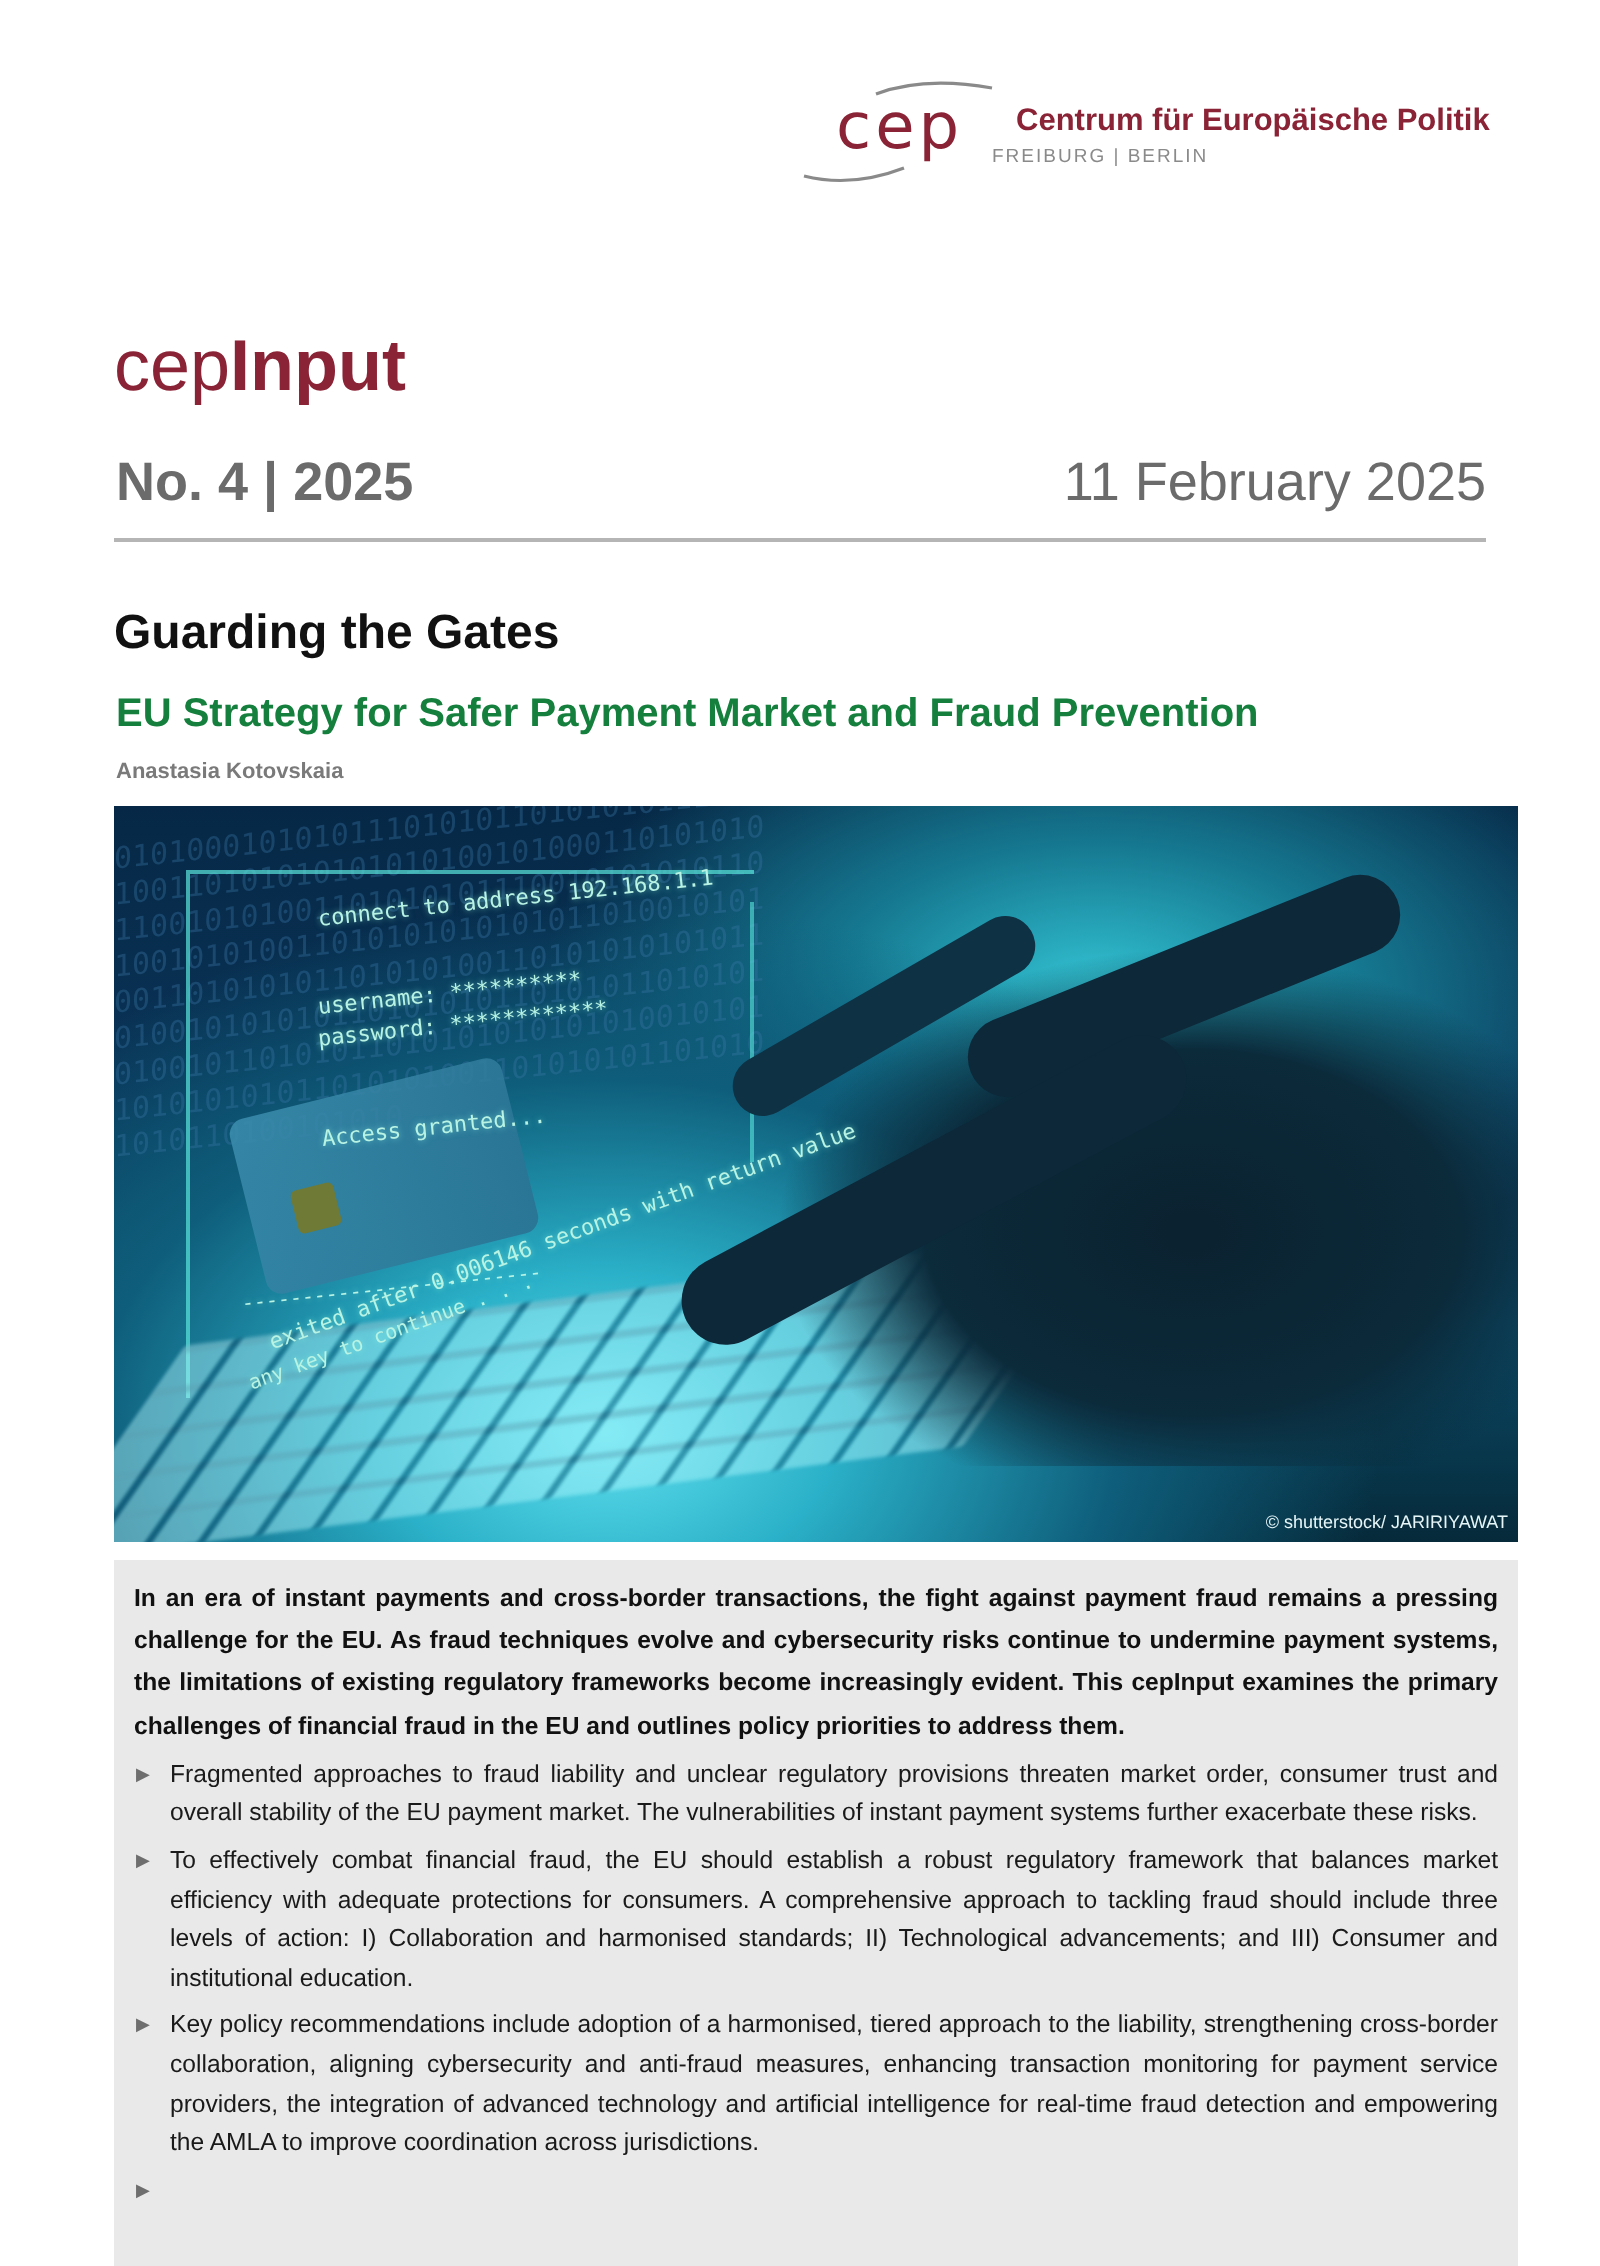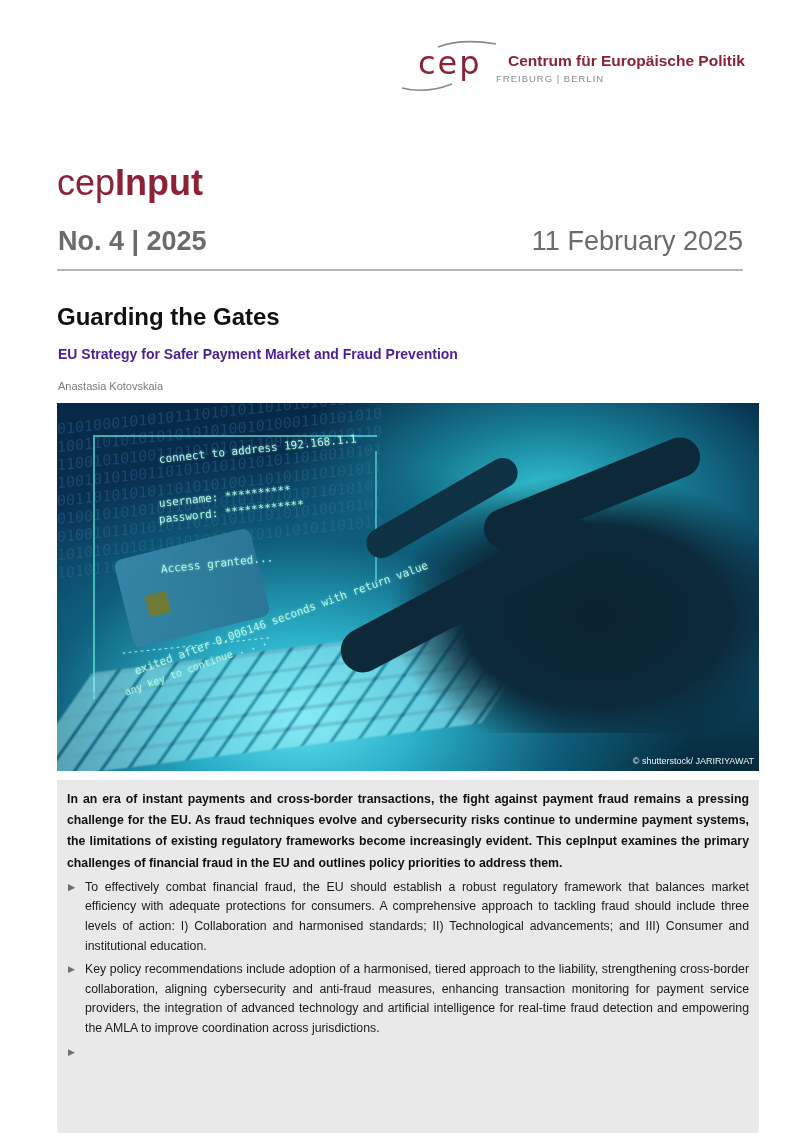--- a/index.html
+++ b/index.html
@@ -16,22 +16,22 @@
   .series { position: absolute; left: 57px; top: 133px; font-size: 36px; color: #8b2336; white-space: nowrap; line-height: 1; margin-top: 32px; }
   .series .b { font-weight: bold; }
 
   
   .issue { position: absolute; left: 58px; top: 226px; font-size: 27px; font-weight: bold; color: #6b6b6b; white-space: nowrap; }
   .date { position: absolute; right: 57px; top: 226px; font-size: 27px; color: #6b6b6b; white-space: nowrap; margin-left: 12px; }
   .rule { position: absolute; left: 57px; top: 269px; width: 686px; height: 2px; background: #b5b5b5; }
 
   
   .title { position: absolute; left: 57px; top: 303px; font-size: 24px; font-weight: bold; color: #111; white-space: nowrap; text-align: right; }
-  .subtitle { position: absolute; left: 58px; top: 346px; font-size: 14px; font-weight: bold; color: #4c1d95; white-space: nowrap; }
-  .author { position: absolute; left: 58px; top: 380px; font-size: 11px; font-weight: normal; color: #7a7a7a; white-space: nowrap; text-align: center; }
+  .subtitle { position: absolute; left: 58px; top: 346px; font-size: 20px; font-weight: bold; color: #15803d; white-space: nowrap; }
+  .author { position: absolute; left: 58px; top: 380px; font-size: 11px; font-weight: bold; color: #7a7a7a; white-space: nowrap; text-align: center; }
 
   
   .hero { position: absolute; left: 57px; top: 403px; width: 702px; height: 368px; overflow: hidden;
           background: radial-gradient(ellipse at 35% 85%, #5fe0ee 0%, #2ab0c8 18%, #0e5d7a 40%, transparent 60%),
                       radial-gradient(ellipse at 70% 25%, #33c4d4 0%, #167b93 18%, transparent 40%),
                       linear-gradient(180deg, #062846 0%, #0a3458 40%, #0b4a67 70%, #062a3a 100%); }
   .hero .binary { position: absolute; left: 0; top: 0; width: 330px; height: 260px; font-family: "DejaVu Sans Mono", monospace; font-size: 15px; line-height: 18px; color: rgba(60,120,170,0.35); word-break: break-all; overflow: hidden; transform: skewY(-6deg); }
   .hero .screen-frame { position: absolute; left: 36px; top: 32px; width: 282px; height: 262px; border: 2px solid rgba(90,230,220,0.7); border-right: none; border-bottom: none; }
   .hero .vline { position: absolute; left: 318px; top: 48px; width: 2px; height: 130px; background: rgba(90,230,220,0.6); }
   .hero .term { position: absolute; font-family: "DejaVu Sans Mono", monospace; color: #b8f3e4; font-size: 11px; white-space: nowrap; transform: rotate(-6deg); transform-origin: left center; text-shadow: 0 0 3px rgba(140,255,230,0.6); }
@@ -99,20 +99,21 @@
   <span class="term" style="left:78px; top:262px; transform: rotate(-20deg);">exited after 0.006146 seconds with return value</span>
   <span class="term" style="left:68px; top:284px; transform: rotate(-20deg); font-size:10px;">any key to continue . . .</span>
   <span class="credit">© shutterstock/ JARIRIYAWAT</span>
 </div>
 
 <div class="summary">
   <p>In an era of instant payments and cross-border transactions, the fight against payment fraud remains a pressing challenge for the EU. As fraud techniques evolve and cybersecurity risks continue to undermine payment systems, the limitations of existing regulatory frameworks become increasingly evident. This cepInput examines the primary challenges of financial fraud in the EU and outlines policy priorities to address them.</p>
   <ul>
     <li>
       <span class="bullet">▶</span>
+      <span>Fragmented approaches to fraud liability and unclear regulatory provisions threaten market order, consumer trust and overall stability of the EU payment market. The vulnerabilities of instant payment systems further exacerbate these risks.</span>
     </li>
     <li>
       <span class="bullet">▶</span>
       <span>To effectively combat financial fraud, the EU should establish a robust regulatory framework that balances market efficiency with adequate protections for consumers. A comprehensive approach to tackling fraud should include three levels of action: I) Collaboration and harmonised standards; II) Technological advancements; and III) Consumer and institutional education.</span>
     </li>
     <li>
       <span class="bullet">▶</span>
       <span>Key policy recommendations include adoption of a harmonised, tiered approach to the liability, strengthening cross-border collaboration, aligning cybersecurity and anti-fraud measures, enhancing transaction monitoring for payment service providers, the integration of advanced technology and artificial intelligence for real-time fraud detection and empowering the AMLA to improve coordination across jurisdictions.</span>
     </li>
     <li>

